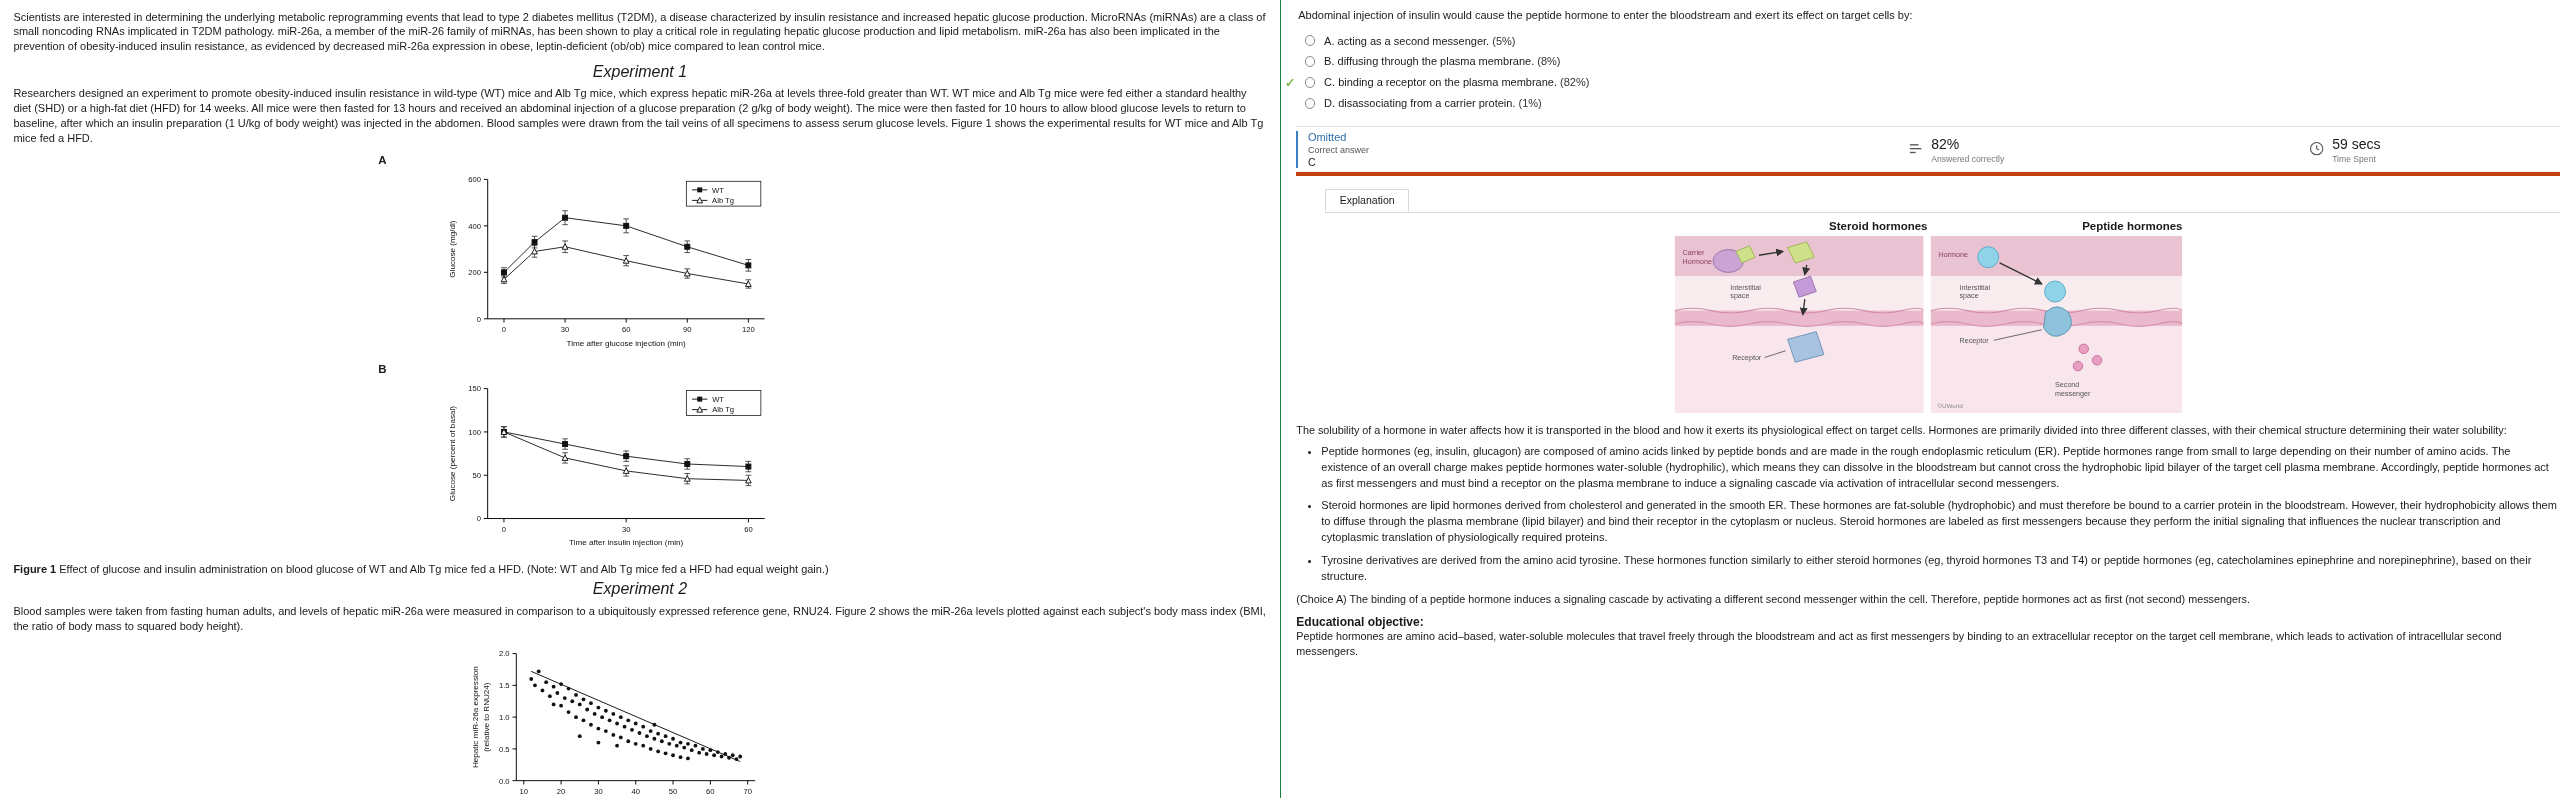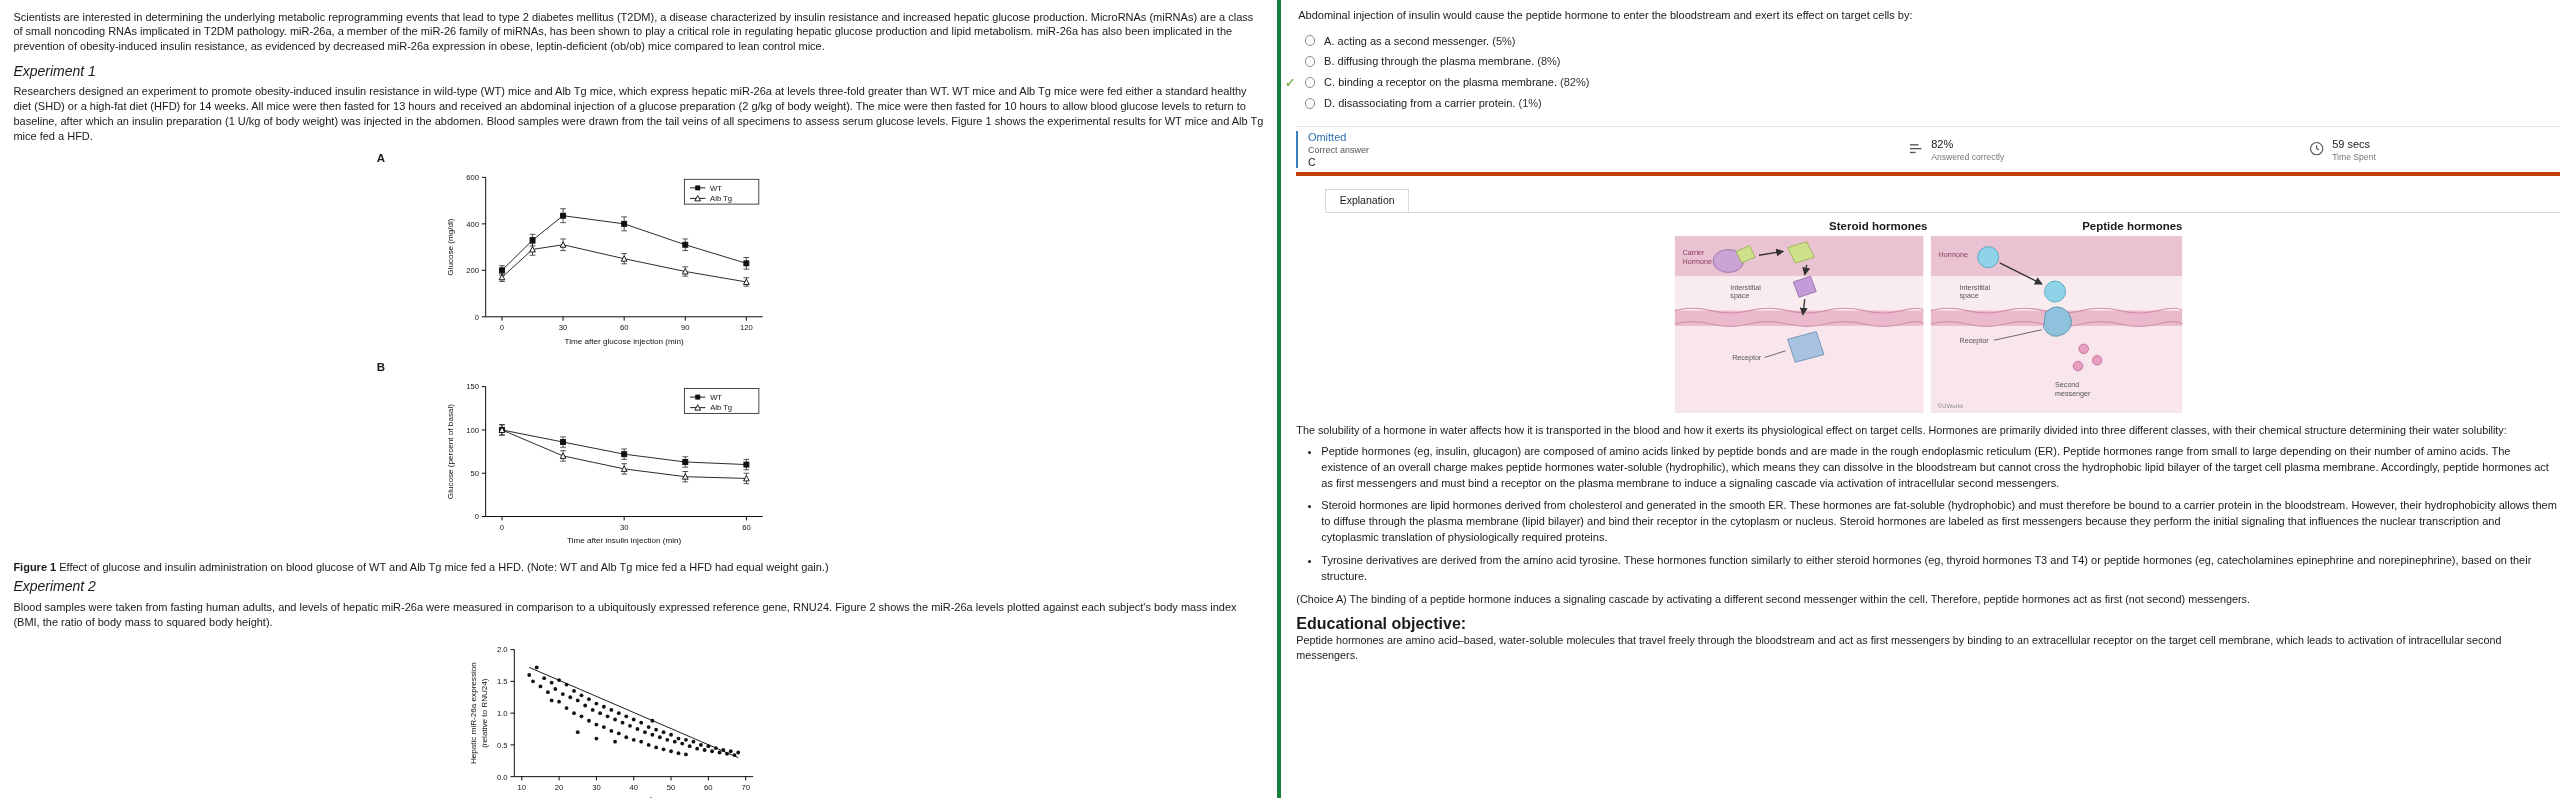--- a/index.html
+++ b/index.html
@@ -11,26 +11,26 @@
     color: #1a1a1a;
     background: #ffffff;
     overflow: hidden;
   }
   .page { display: flex; width: 2576px; height: 798px; }
 
   
   .left {
     width: 1281px; height: 798px;
     padding: 9.6px 13.4px 0 13.4px;
-    border-right: 4px solid #15803d;
+    border-right: 1px solid #15803d;
     overflow: hidden;
     position: relative;
   }
   .stem-p { margin: 0 0 8.6px 0; line-height: 1.35; font-size: 11px; }
-  .exp-head { font-style: italic; margin: 5.7px 0 5.7px 0; font-size: 14px; }
+  .exp-head { font-style: italic; margin: 5.7px 0 5.7px 0; font-size: 16px; text-align: center; }
   .fig-cap { font-size: 11px; margin-top: 5.7px; }
   .fig-cap b { font-weight: bold; }
 
   .figure-block { display:flex; justify-content:center; }
   .figwrap { width: 535px; }
 
   .panel-letter { font-weight: bold; font-size: 11.5px; margin-left: 5.7px; }
 
   svg.plot { display:block; }
 
@@ -75,21 +75,21 @@
     border-left: 2.9px solid #3c7fc1;
     padding-left: 9.6px;
     width: 612px;
   }
   .omitted { color: #2f6fae; font-size: 11px; }
   .corrlbl { color: #555; font-size: 9px; margin-top: 1.9px; }
   .corrval { font-size: 10.5px; margin-top: 1px; }
   .res-mid { display:flex; align-items:center; width: 401px; }
   .res-right { display:flex; align-items:center; }
   .mini-icon { margin-right: 7.6px; color:#444; }
-  .stat-num { font-size: 11px; }
+  .stat-num { font-size: 14px; }
   .stat-lbl { font-size: 8.6px; color: #777; margin-top: 1.9px; }
 
   
   .tabs { margin-top: 11.5px; border-bottom: 1px solid #d8d8d8; height: 25px; margin-left: 29px; }
   .tab {
     display:inline-block; border:1px solid #d8d8d8; border-bottom: 1px solid #fff;
     background:#fff; padding: 4.8px 13.4px; font-size: 10.5px; position: relative; top:1px;
   }
 
   
@@ -98,21 +98,21 @@
   .dia-titles { display:flex; }
   .dia-title {
     width: 255px; text-align:right; font-weight:bold; font-size: 11.5px;
     padding-bottom: 3.8px;
   }
 
   .body-text { font-size: 10.8px; line-height: 1.45; margin-top: 7.6px; }
   ul.bullets { margin: 5.7px 0 5.7px 0; padding-left: 25px; }
   ul.bullets li { margin-bottom: 6.7px; line-height:1.45; }
   .note { margin-top: 5.7px; font-size: 10.8px; line-height:1.45; }
-  .eo-title { font-weight: bold; margin-top: 7.6px; font-size: 16px;}
+  .eo-title { font-weight: bold; margin-top: 7.6px; font-size: 12px;}
   .eo-body { font-size: 10.8px; line-height:1.45; }
 </style>
 </head>
 <body>
 
 <div class="page">
 
   <div class="left">
 
     <div class="stem-p">Scientists are interested in determining the underlying metabolic reprogramming events that lead to type 2 diabetes mellitus (T2DM), a disease characterized by insulin resistance and increased hepatic glucose production.  MicroRNAs (miRNAs) are a class of small noncoding RNAs implicated in T2DM pathology.  miR-26a, a member of the miR-26 family of miRNAs, has been shown to play a critical role in regulating hepatic glucose production and lipid metabolism.  miR-26a has also been implicated in the prevention of obesity-induced insulin resistance, as evidenced by decreased miR-26a expression in obese, leptin-deficient (ob/ob) mice compared to lean control mice.</div>

